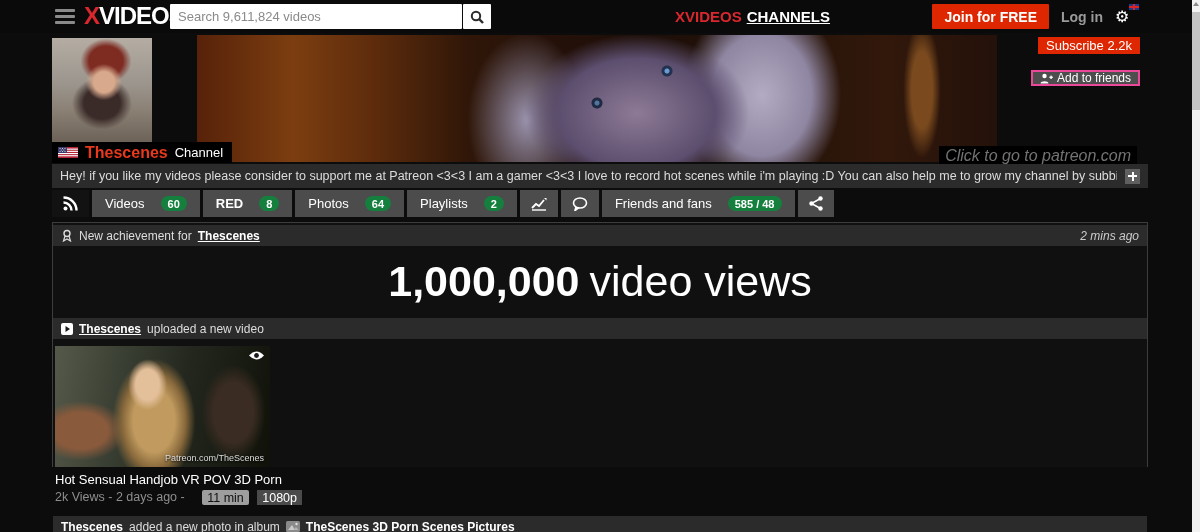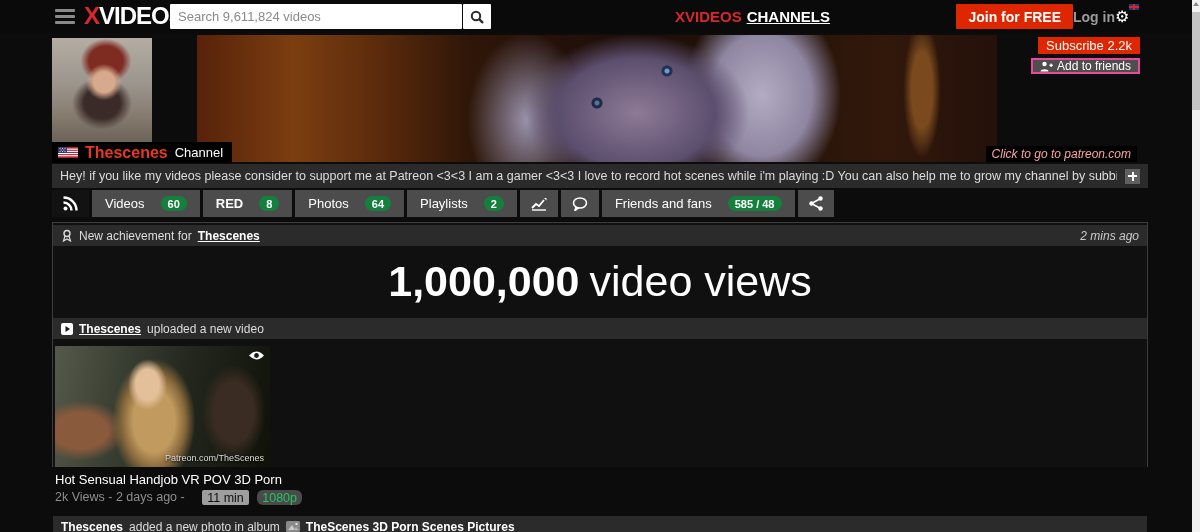--- a/index.html
+++ b/index.html
@@ -12,21 +12,21 @@
   .hamburger span { display:block; height:3px; background:#8a8a8a; border-radius:1px; }
   .logo { position:absolute; left:84px; top:2px; font-size:24px; font-weight:700; letter-spacing:-1px; color:#fff; cursor:pointer; }
   .logo .x { color:#d9272e; }
   .searchwrap { position:absolute; left:170px; top:4px; display:flex; }
   .search-input { width:292px; height:25px; border:none; background:#fff; font-size:13px; padding:0 8px; color:#4d7c0f; outline:none; border-radius:1px; }
   .search-input::placeholder { color:#8a8a8a; }
   .search-btn { width:28px; height:25px; margin-left:1px; background:#fff; border:none; cursor:pointer; display:flex; align-items:center; justify-content:center; border-radius:1px; }
   .channels-brand { position:absolute; left:675px; top:8px; font-size:15px; font-weight:700; cursor:pointer; }
   .channels-brand .cb1 { color:#d9272e; }
   .channels-brand .cb2 { color:#fff; text-decoration:underline; margin-left:5px; }
-  .top-right { position:absolute; right:59px; top:4px; display:flex; align-items:center; }
+  .top-right { position:absolute; right:59px; top:4px; display:flex; align-items:center; gap:12px; }
   .join-btn { background:#de2600; color:#fff; border:none; font-size:14px; font-weight:700; height:25px; padding:0 12px; cursor:pointer; border-radius:1px; }
   .login { color:#9a9a9a; font-size:14px; font-weight:700; cursor:pointer; }
   .gearwrap { position:relative; width:18px; height:18px; cursor:pointer; }
   .gear-glyph { color:#fff; font-size:16px; line-height:18px; }
   .mini-flag { position:absolute; right:-6px; top:-4px; width:10px; height:6px;
     background:linear-gradient(#fff 0 100%),#1a3b8c;
     background:
       linear-gradient(90deg, transparent 0 4px, #d22 4px 6px, transparent 6px),
       linear-gradient(transparent 0 2px, #d22 2px 4px, transparent 4px),
       #1a3b8c; }
@@ -50,24 +50,24 @@
       radial-gradient(circle 5px at 400px 68px, #54749e 0 2px, #1e2a42 3px 5px, transparent 6px),
       radial-gradient(ellipse 150px 105px at 440px 78px, #8d7a96 0%, #5c4e6e 52%, transparent 75%),
       radial-gradient(ellipse 110px 135px at 565px 60px, #b3abc2 0%, #8f86a2 45%, transparent 72%),
       radial-gradient(ellipse 85px 125px at 330px 85px, #9a93ad 0%, transparent 70%),
       radial-gradient(ellipse 26px 95px at 725px 55px, #7a4a1e 0 40%, transparent 72%),
       linear-gradient(90deg,#57220a 0%, #7c3e10 12%, #5e2c0c 22%, #2f1608 34%, #231009 46%, #1d0e08 56%, #241309 72%, #32180b 86%, #24110a 100%);
   }
   .name-bar { position:absolute; left:52px; top:142px; height:21px; background:#000; display:flex; align-items:center; padding:0 9px 0 6px; gap:7px; }
   .name-bar .cname { color:#e8391d; font-size:16px; font-weight:700; cursor:pointer; }
   .name-bar .csuffix { color:#fff; font-size:13px; }
-  .banner-actions { position:absolute; right:60px; top:37px; display:flex; flex-direction:column; align-items:flex-end; gap:4px; }
+  .banner-actions { position:absolute; right:60px; top:37px; display:flex; flex-direction:column; align-items:flex-end; gap:16px; }
   .subscribe-btn { background:#de2600; color:#fff; border:none; font-size:13px; height:17px; padding:0 8px; cursor:pointer; }
   .addfriends-btn { background:#4e4e4e; color:#fff; border:2px solid #ec4899; font-size:12px; height:16px; padding:0 7px; cursor:pointer; display:flex; align-items:center; gap:4px; }
-  .patreon-note { position:absolute; right:63px; top:146px; background:#000; color:#fca5a5; font-size:12px; font-style:italic; padding:1px 6px; }
+  .patreon-note { position:absolute; right:63px; top:146px; background:#000; color:#737373; font-size:16px; font-style:italic; padding:1px 6px; }
 
   
   .desc-bar { position:absolute; left:52px; top:164px; width:1096px; height:24px; background:#2b2b2b; display:flex; align-items:center; padding:0 8px; }
   .desc-text { color:#dcdcdc; font-size:12.5px; white-space:nowrap; overflow:hidden; flex:1; }
   .expand-btn { width:15px; height:15px; background:#5f5f5f; position:relative; cursor:pointer; flex:none; margin-left:8px; }
   .expand-btn::before, .expand-btn::after { content:""; position:absolute; background:#fff; }
   .expand-btn::before { left:3px; top:6.5px; width:9px; height:2px; }
   .expand-btn::after { left:6.5px; top:3px; width:2px; height:9px; }
 
   
@@ -95,21 +95,21 @@
       radial-gradient(ellipse 52px 78px at 46% 62%, #c09a5e 0 40%, #8a6a3c 60%, transparent 80%),
       radial-gradient(ellipse 40px 60px at 83% 55%, #3a2c22 0 50%, transparent 80%),
       radial-gradient(ellipse 60px 40px at 12% 70%, #8a5a3c 0 45%, transparent 75%),
       linear-gradient(100deg,#55594a 0%, #3a3f33 30%, #23271e 58%, #101209 100%);
   }
   .eye-ico { position:absolute; right:5px; top:4px; }
   .watermark { position:absolute; right:6px; bottom:4px; color:#ddd; font-size:9px; text-shadow:0 1px 2px #000; }
   .video-title { margin-top:5px; color:#fff; font-size:13px; text-align:center; white-space:nowrap; }
   .video-meta { margin-top:3px; color:#8e8e8e; font-size:12.5px; text-align:center; white-space:nowrap; }
   .badge-min { background:#9e9e9e; color:#111; padding:0.5px 5px; border-radius:2px; margin-left:14px; }
-  .badge-q { background:#4a4a4a; color:#22c55e; padding:0.5px 5px; border-radius:6px; margin-left:5px; }
+  .badge-q { background:#4a4a4a; color:#ffffff; padding:0.5px 5px; border-radius:0; margin-left:5px; }
   .row3 { margin-top:12px; }
 
   .ico { flex:none; display:inline-block; }
 </style>
 </head>
 <body>
 
 <div class="stage">
 
   <header class="topbar">

